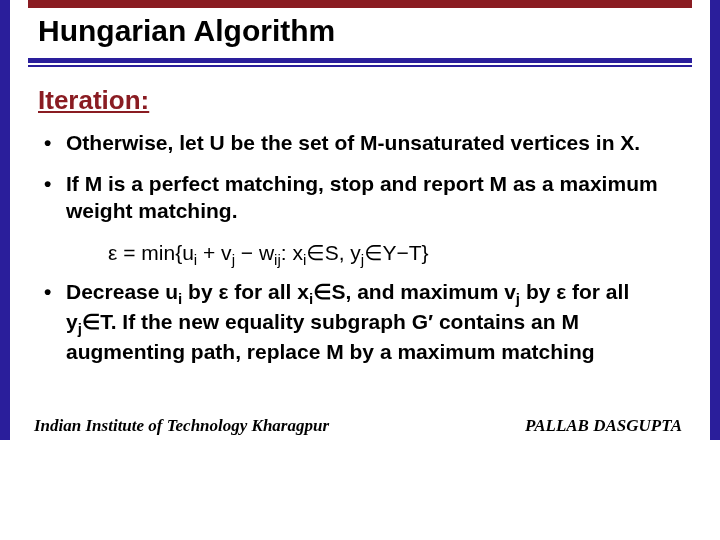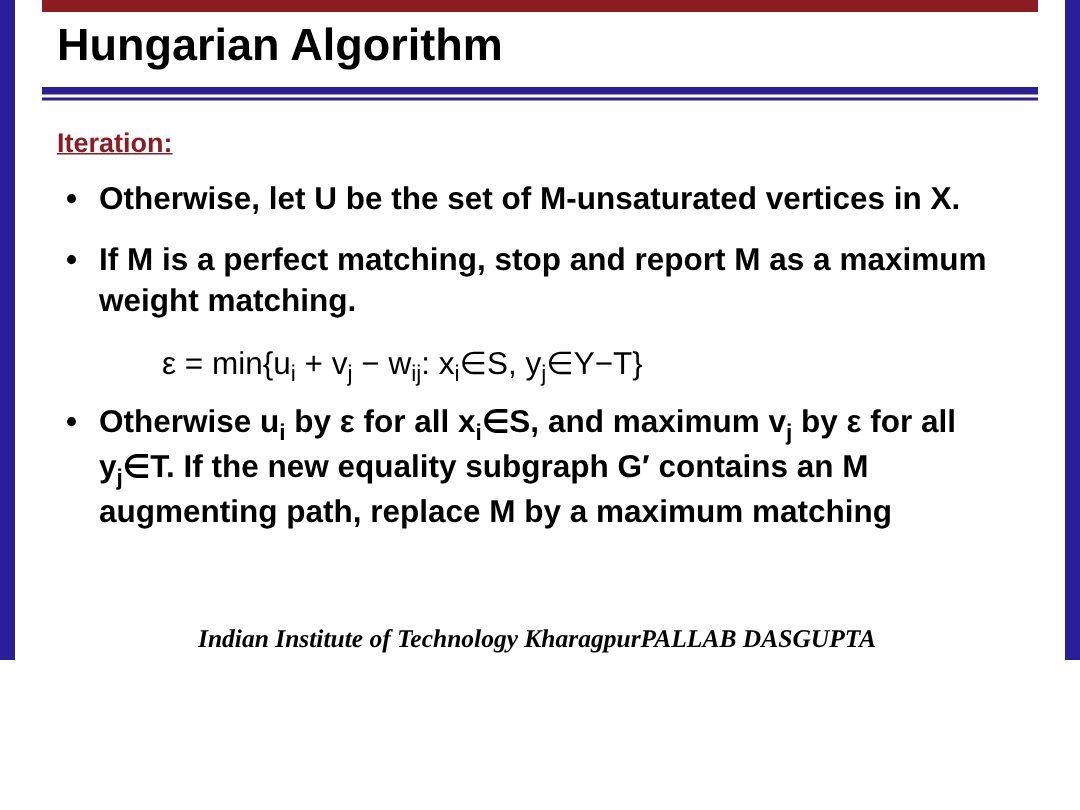--- a/index.html
+++ b/index.html
@@ -15,41 +15,41 @@
     height: 8px; background: #8a1c22; margin: 0 18px 0 18px;
   }
   .title {
     font-size: 30px; font-weight: bold; color: #000;
     padding: 6px 0 10px 28px;
   }
   .rule1 { height: 5px; background: #2a1e9b; margin: 0 18px 2px 18px; }
   .rule2 { height: 2px; background: #2a1e9b; margin: 0 18px 18px 18px; }
   .content { padding: 0 30px 0 28px; color: #000; }
   .section-head {
-    font-size: 18px; font-weight: bold; color: #8a1c22;
+    font-size: 26px; font-weight: bold; color: #8a1c22;
     text-decoration: underline; margin-bottom: 14px;
   }
   ul.bullets { list-style: none; }
   ul.bullets > li {
     position: relative; padding-left: 28px;
     font-size: 21px; font-weight: bold; line-height: 1.28;
     margin-bottom: 14px;
   }
   ul.bullets > li::before {
     content: "•"; position: absolute; left: 6px; top: 0;
     font-size: 21px;
   }
   .eps-line {
     font-size: 21px; font-weight: normal;
     padding-left: 70px; margin: 6px 0 10px 0; line-height: 1.3;
   }
   .sub { font-size: 0.72em; vertical-align: sub; }
   .footer {
     position: absolute; left: 0; right: 0; bottom: 4px;
-    display: flex; justify-content: center;
+    display: flex; justify-content: space-between;
     padding: 0 28px 0 24px;
     font-style: italic; font-weight: bold; font-size: 17px;
     font-family: "Times New Roman", serif; color: #000;
   }
 </style>
 </head>
 <body>
 
 <div class="slide">
   <div class="topbar"></div>
@@ -64,21 +64,21 @@
       <li>Otherwise, let U be the set of M-unsaturated vertices in X.</li>
       <li>If M is a perfect matching, stop and report M as a maximum weight matching.</li>
     </ul>
 
     <div class="eps-line">
       <span>ε = min{u</span><span class="sub">i</span><span> + v</span><span class="sub">j</span><span> − w</span><span class="sub">ij</span><span>: x</span><span class="sub">i</span><span>∈S, y</span><span class="sub">j</span><span>∈Y−T}</span>
     </div>
 
     <ul class="bullets">
       <li>
-        <span>Otherwise u</span><span class="sub">i</span><span> by ε for all x</span><span class="sub">i</span><span>∈S, and maximum v</span><span class="sub">j</span><span> by ε for all y</span><span class="sub">j</span><span>∈T. If the new equality subgraph G′ contains an M augmenting path, replace M by a maximum matching</span>
+        <span>Decrease u</span><span class="sub">i</span><span> by ε for all x</span><span class="sub">i</span><span>∈S, and maximum v</span><span class="sub">j</span><span> by ε for all y</span><span class="sub">j</span><span>∈T. If the new equality subgraph G′ contains an M augmenting path, replace M by a maximum matching</span>
       </li>
     </ul>
   </div>
 
   <div class="footer">
     <span>Indian Institute of Technology Kharagpur</span>
     <span>PALLAB DASGUPTA</span>
   </div>
 </div>
 

